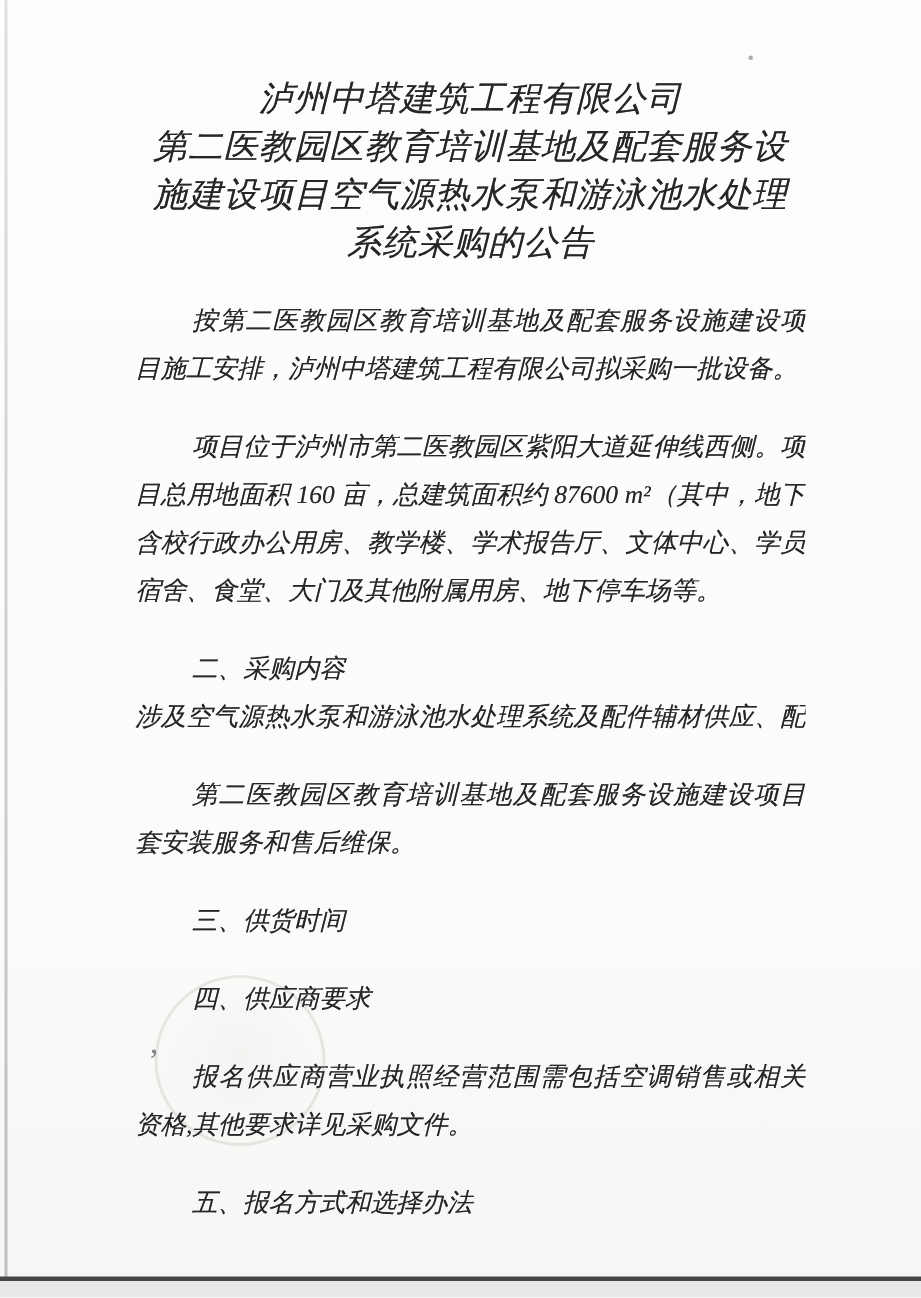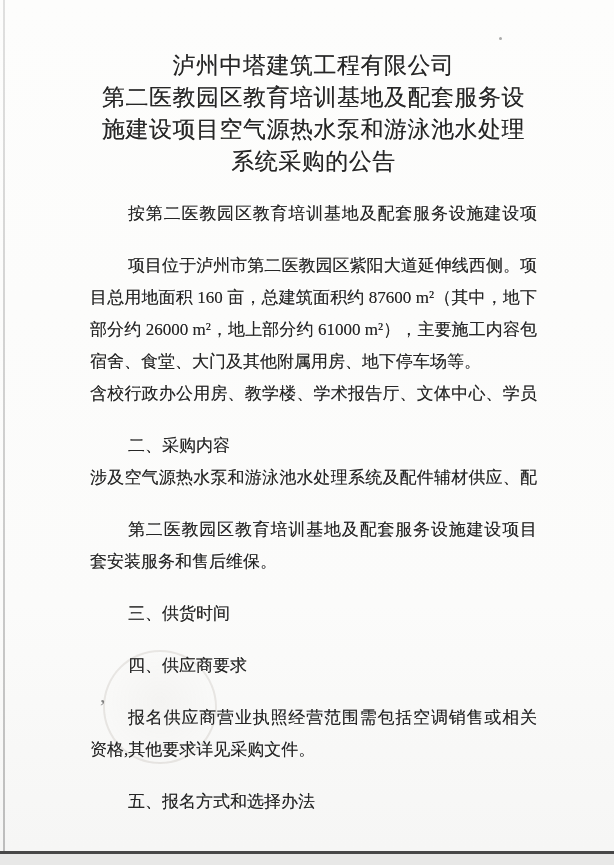--- a/index.html
+++ b/index.html
@@ -38,20 +38,21 @@
   }
   .speck { position:absolute; border-radius:50%; background:rgba(90,90,90,.5); }
   .speck.s1 { left:499px; top:37px; width:3px; height:3px; }
   .speck.s2 { left:268px; top:121px; width:2px; height:2px; opacity:.4; }
   .speck.s3 { left:152px; top:560px; width:2px; height:2px; opacity:.3; }
 
   .doc {
     position:absolute; left:90px; top:50px; width:447px;
     color:var(--ink,#262626);
     text-shadow:0 0 0.4px rgba(40,40,40,.55);
+    font-style:italic;
   }
   .title-block .title-line {
     font-size:23px; line-height:32px; height:32px;
     text-align:center; letter-spacing:.5px; white-space:nowrap;
   }
   .body-block { margin-top:8px; }
   .body-line {
     font-size:17px; line-height:32px; height:32px; overflow:hidden;
   }
   .body-line.fill { text-align:justify; text-align-last:justify; }
@@ -70,25 +71,25 @@
 
 <div class="doc">
   <div class="title-block">
       <div class="title-line">泸州中塔建筑工程有限公司</div>
       <div class="title-line">第二医教园区教育培训基地及配套服务设</div>
       <div class="title-line">施建设项目空气源热水泵和游泳池水处理</div>
       <div class="title-line">系统采购的公告</div>
     </div>
   <div class="body-block">
       <div class="body-line indent fill">按第二医教园区教育培训基地及配套服务设施建设项</div>
+      <div class="body-line">目施工安排，泸州中塔建筑工程有限公司拟采购一批设备。</div>
       <div class="body-line indent fill">项目位于泸州市第二医教园区紫阳大道延伸线西侧。项</div>
       <div class="body-line fill">目总用地面积 160 亩，总建筑面积约 87600 m²（其中，地下</div>
-      <div class="body-line fill">部分约 26000 m²，地上部分约 61000 m²），主要施工内容包</div>
+      <div class="body-line fill">含校行政办公用房、教学楼、学术报告厅、文体中心、学员</div>
       <div class="body-line">宿舍、食堂、大门及其他附属用房、地下停车场等。</div>
-      <div class="body-line fill">含校行政办公用房、教学楼、学术报告厅、文体中心、学员</div>
       <div class="body-line indent heading">二、采购内容</div>
       <div class="body-line fill">涉及空气源热水泵和游泳池水处理系统及配件辅材供应、配</div>
       <div class="body-line indent fill">第二医教园区教育培训基地及配套服务设施建设项目</div>
       <div class="body-line">套安装服务和售后维保。</div>
       <div class="body-line indent heading">三、供货时间</div>
       <div class="body-line indent heading">四、供应商要求</div>
       <div class="body-line indent fill">报名供应商营业执照经营范围需包括空调销售或相关</div>
       <div class="body-line">资格,其他要求详见采购文件。</div>
       <div class="body-line indent heading">五、报名方式和选择办法</div>
     </div>

